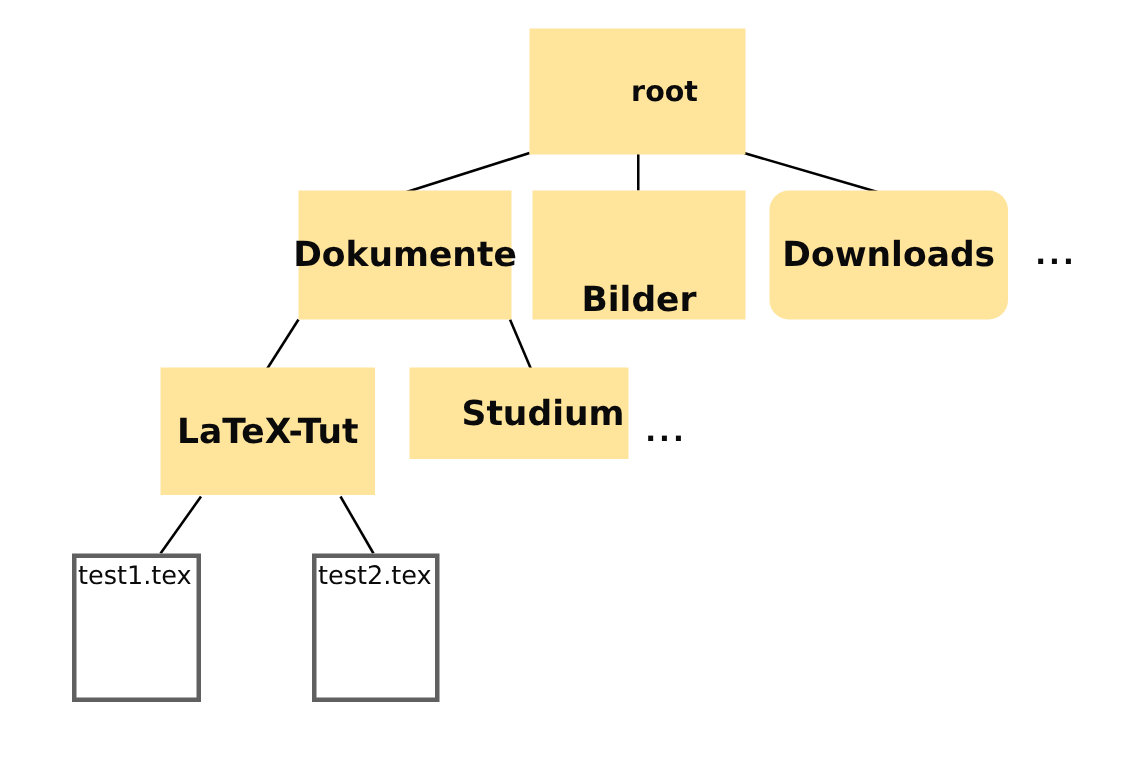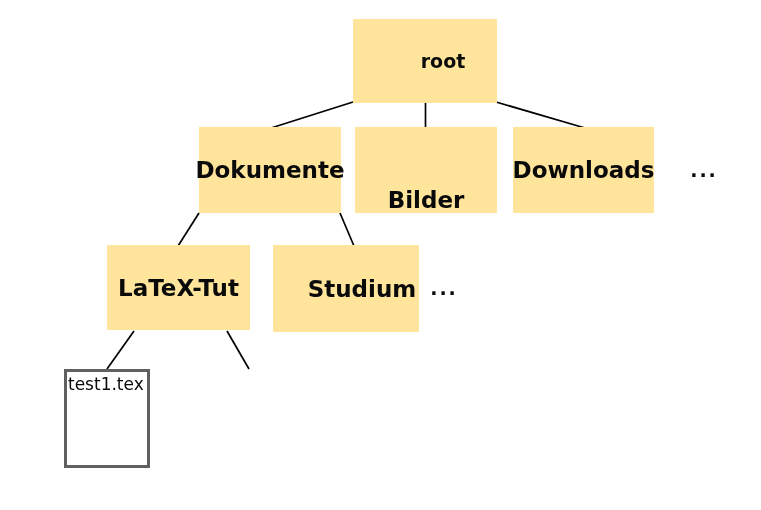--- a/index.html
+++ b/index.html
@@ -40,23 +40,23 @@
     font-size: 23px;
     text-align: center;
   }
   .node-root {
     left: 353px; top: 19px; width: 144px; height: 84px;
     font-size: 19px;
     padding-left: 36px;
   }
   .node-dokumente  { left: 199px; top: 127px; width: 142px; height: 86px; }
   .node-bilder     { left: 355px; top: 127px; width: 142px; height: 86px; align-items: flex-end; }
-  .node-downloads  { left: 513px; top: 127px; width: 141px; height: 86px; }
+  .node-downloads  { left: 513px; top: 127px; width: 159px; height: 86px; border-radius: 13px; }
   .node-latex-tut  { left: 107px; top: 245px; width: 143px; height: 85px; }
-  .node-studium    { left: 273px; top: 245px; width: 146px; height: 87px; padding-left: 32px; }
+  .node-studium    { left: 273px; top: 245px; width: 146px; height: 61px; padding-left: 32px; }
   .ellipsis {
     position: absolute;
     font-weight: bold;
     font-size: 19px;
     letter-spacing: 2px;
     color: #0a0a0a;
     display: flex;
     align-items: center;
     justify-content: center;
   }
@@ -66,21 +66,21 @@
     background: #ffffff;
     border: 3px solid #606060;
     align-items: flex-start;
     justify-content: flex-start;
     font-size: 17px;
     font-weight: normal;
     padding: 2px 0 0 1px;
     white-space: nowrap;
     overflow: hidden;
   }
-  .node-test1 { left: 64px;  top: 369px; width: 86px; height: 99px; }
+  .node-test1 { left: 48px;  top: 369px; width: 86px; height: 99px; }
   .node-test2 { left: 208px; top: 369px; width: 85px; height: 99px; }
 </style>
 </head>
 <body>
 
 <div class="canvas">
 
   <svg class="edges" width="761" height="510" viewBox="0 0 761 510" xmlns="http://www.w3.org/2000/svg">
     <line x1="353" y1="102" x2="271" y2="128"></line>
     <line x1="425.5" y1="102" x2="425.5" y2="127"></line>
@@ -120,14 +120,17 @@
   </div>
 
   <div class="ellipsis ellipsis-level3">
     <span>...</span>
   </div>
 
   <div class="node file node-test1">
     <span>test1.tex</span>
   </div>
 
+  <div class="node file node-test2">
+    <span>test2.tex</span>
+  </div>
 
 </div>
 
 </body></html>

